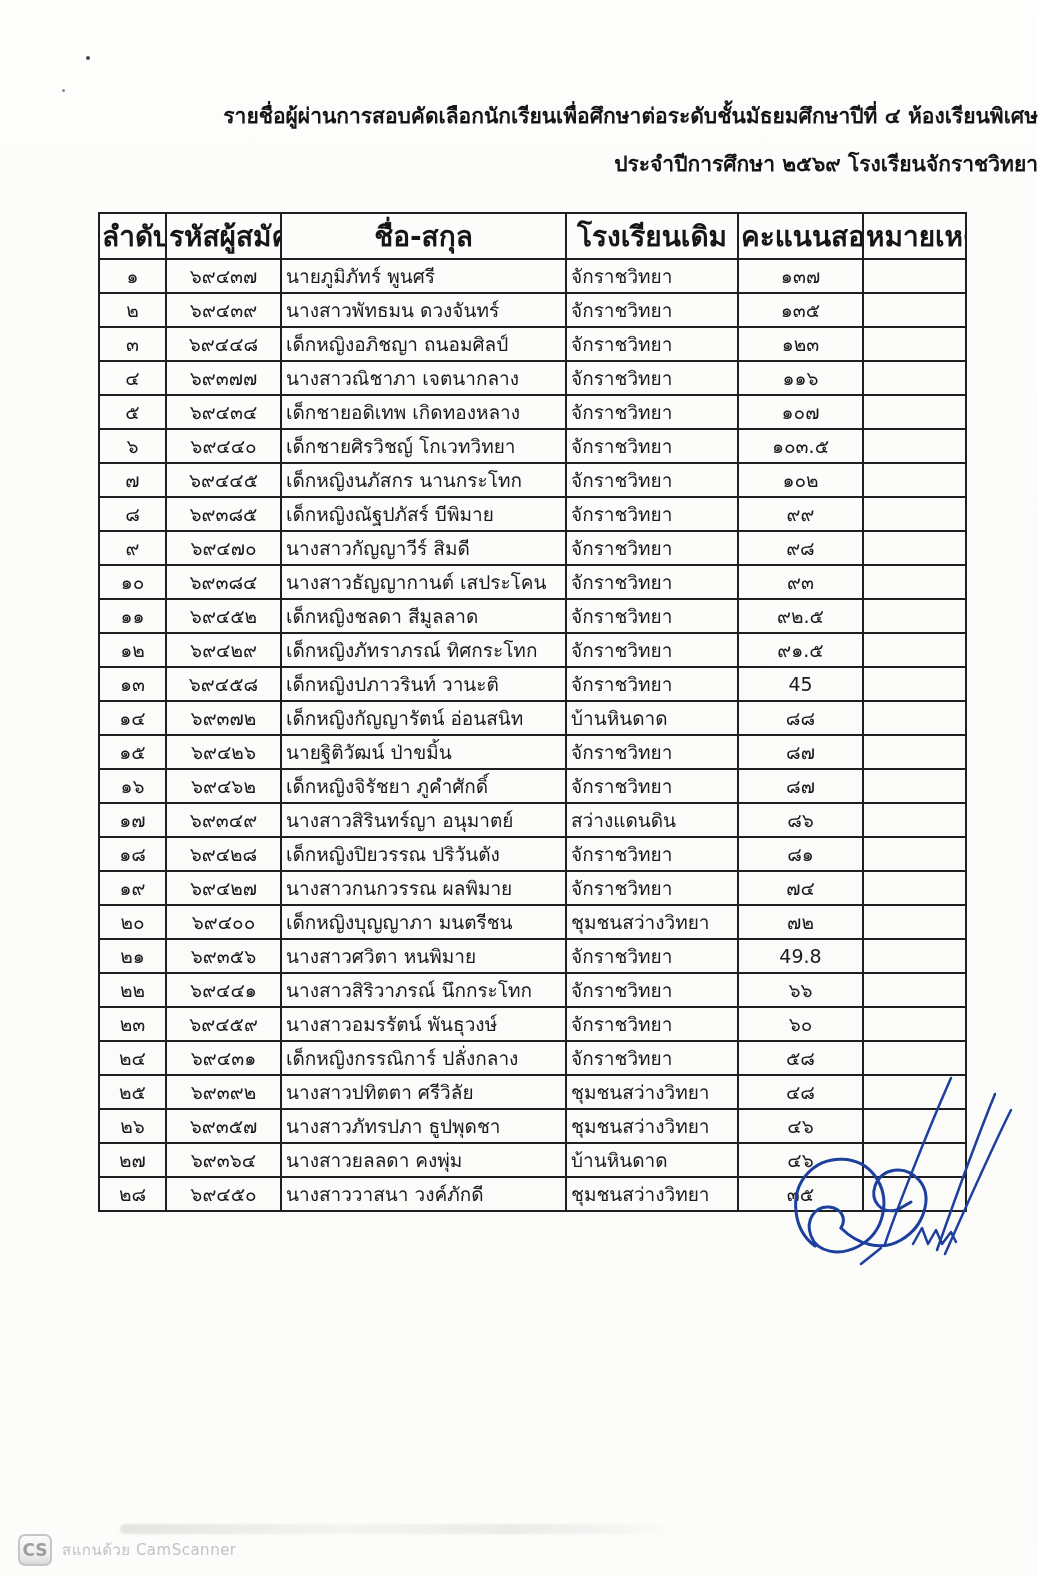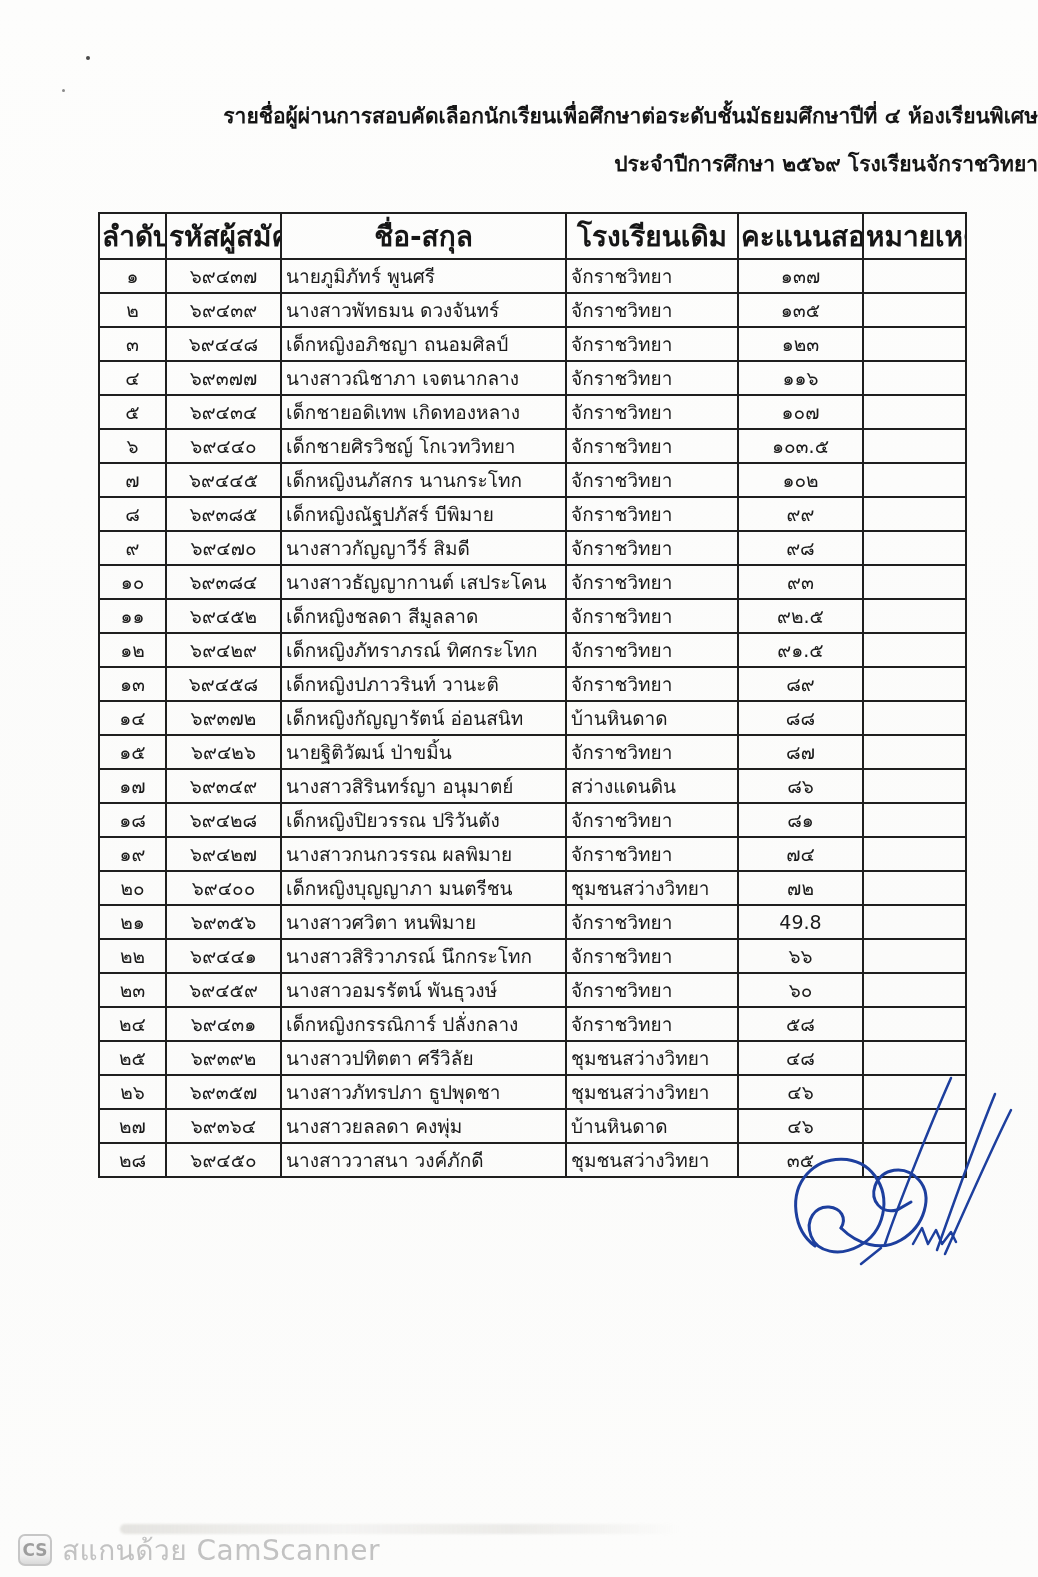--- a/index.html
+++ b/index.html
@@ -45,21 +45,21 @@
   }
   .cs-badge{
     width:34px;height:32px;border-radius:7px;
     border:2px solid #c6c6c6;
     background:linear-gradient(180deg,#fafafa 0%,#ededed 70%,#d9d9d9 100%);
     display:flex;align-items:center;justify-content:center;
     font-weight:bold;font-size:17px;color:#9d9d9d;
     box-sizing:border-box;
     margin-left:8px;
   }
-  .cs-text{font-size:28px;color:#c2c2c2;letter-spacing:0.5px;}
+  .cs-text{font-size:15px;color:#c2c2c2;letter-spacing:0.5px;}
   .smudge{
     position:absolute;left:120px;top:1524px;width:560px;height:10px;
     background:linear-gradient(90deg,rgba(200,198,192,.45),rgba(215,213,208,.2) 40%,rgba(205,203,198,.35) 70%,rgba(220,218,214,0));
     border-radius:5px;filter:blur(1px);
   }
 </style>
 </head>
 <body>
 
 <div class="page" style="color: rgb(28, 28, 28);">
@@ -186,40 +186,48 @@
           <td class="c2">เด็กหญิงภัทราภรณ์ ทิศกระโทก</td>
           <td class="c3">จักราชวิทยา</td>
           <td class="c4">๙๑.๕</td>
           <td class="c5"></td>
         </tr>
         <tr>
           <td class="c0">๑๓</td>
           <td class="c1">๖๙๔๕๘</td>
           <td class="c2">เด็กหญิงปภาวรินท์ วานะติ</td>
           <td class="c3">จักราชวิทยา</td>
-          <td class="c4">๘๙</td>
+          <td class="c4">45</td>
           <td class="c5"></td>
         </tr>
         <tr>
           <td class="c0">๑๔</td>
           <td class="c1">๖๙๓๗๒</td>
           <td class="c2">เด็กหญิงกัญญารัตน์ อ่อนสนิท</td>
           <td class="c3">บ้านหินดาด</td>
           <td class="c4">๘๘</td>
           <td class="c5"></td>
         </tr>
         <tr>
           <td class="c0">๑๕</td>
           <td class="c1">๖๙๔๒๖</td>
           <td class="c2">นายฐิติวัฒน์ ป่าขมิ้น</td>
           <td class="c3">จักราชวิทยา</td>
           <td class="c4">๘๗</td>
           <td class="c5"></td>
         </tr>
         <tr>
+          <td class="c0">๑๖</td>
+          <td class="c1">๖๙๔๖๒</td>
+          <td class="c2">เด็กหญิงจิรัชยา ภูคำศักดิ์</td>
+          <td class="c3">จักราชวิทยา</td>
+          <td class="c4">๘๗</td>
+          <td class="c5"></td>
+        </tr>
+        <tr>
           <td class="c0">๑๗</td>
           <td class="c1">๖๙๓๔๙</td>
           <td class="c2">นางสาวสิรินทร์ญา อนุมาตย์</td>
           <td class="c3">สว่างแดนดิน</td>
           <td class="c4">๘๖</td>
           <td class="c5"></td>
         </tr>
         <tr>
           <td class="c0">๑๘</td>
           <td class="c1">๖๙๔๒๘</td>

